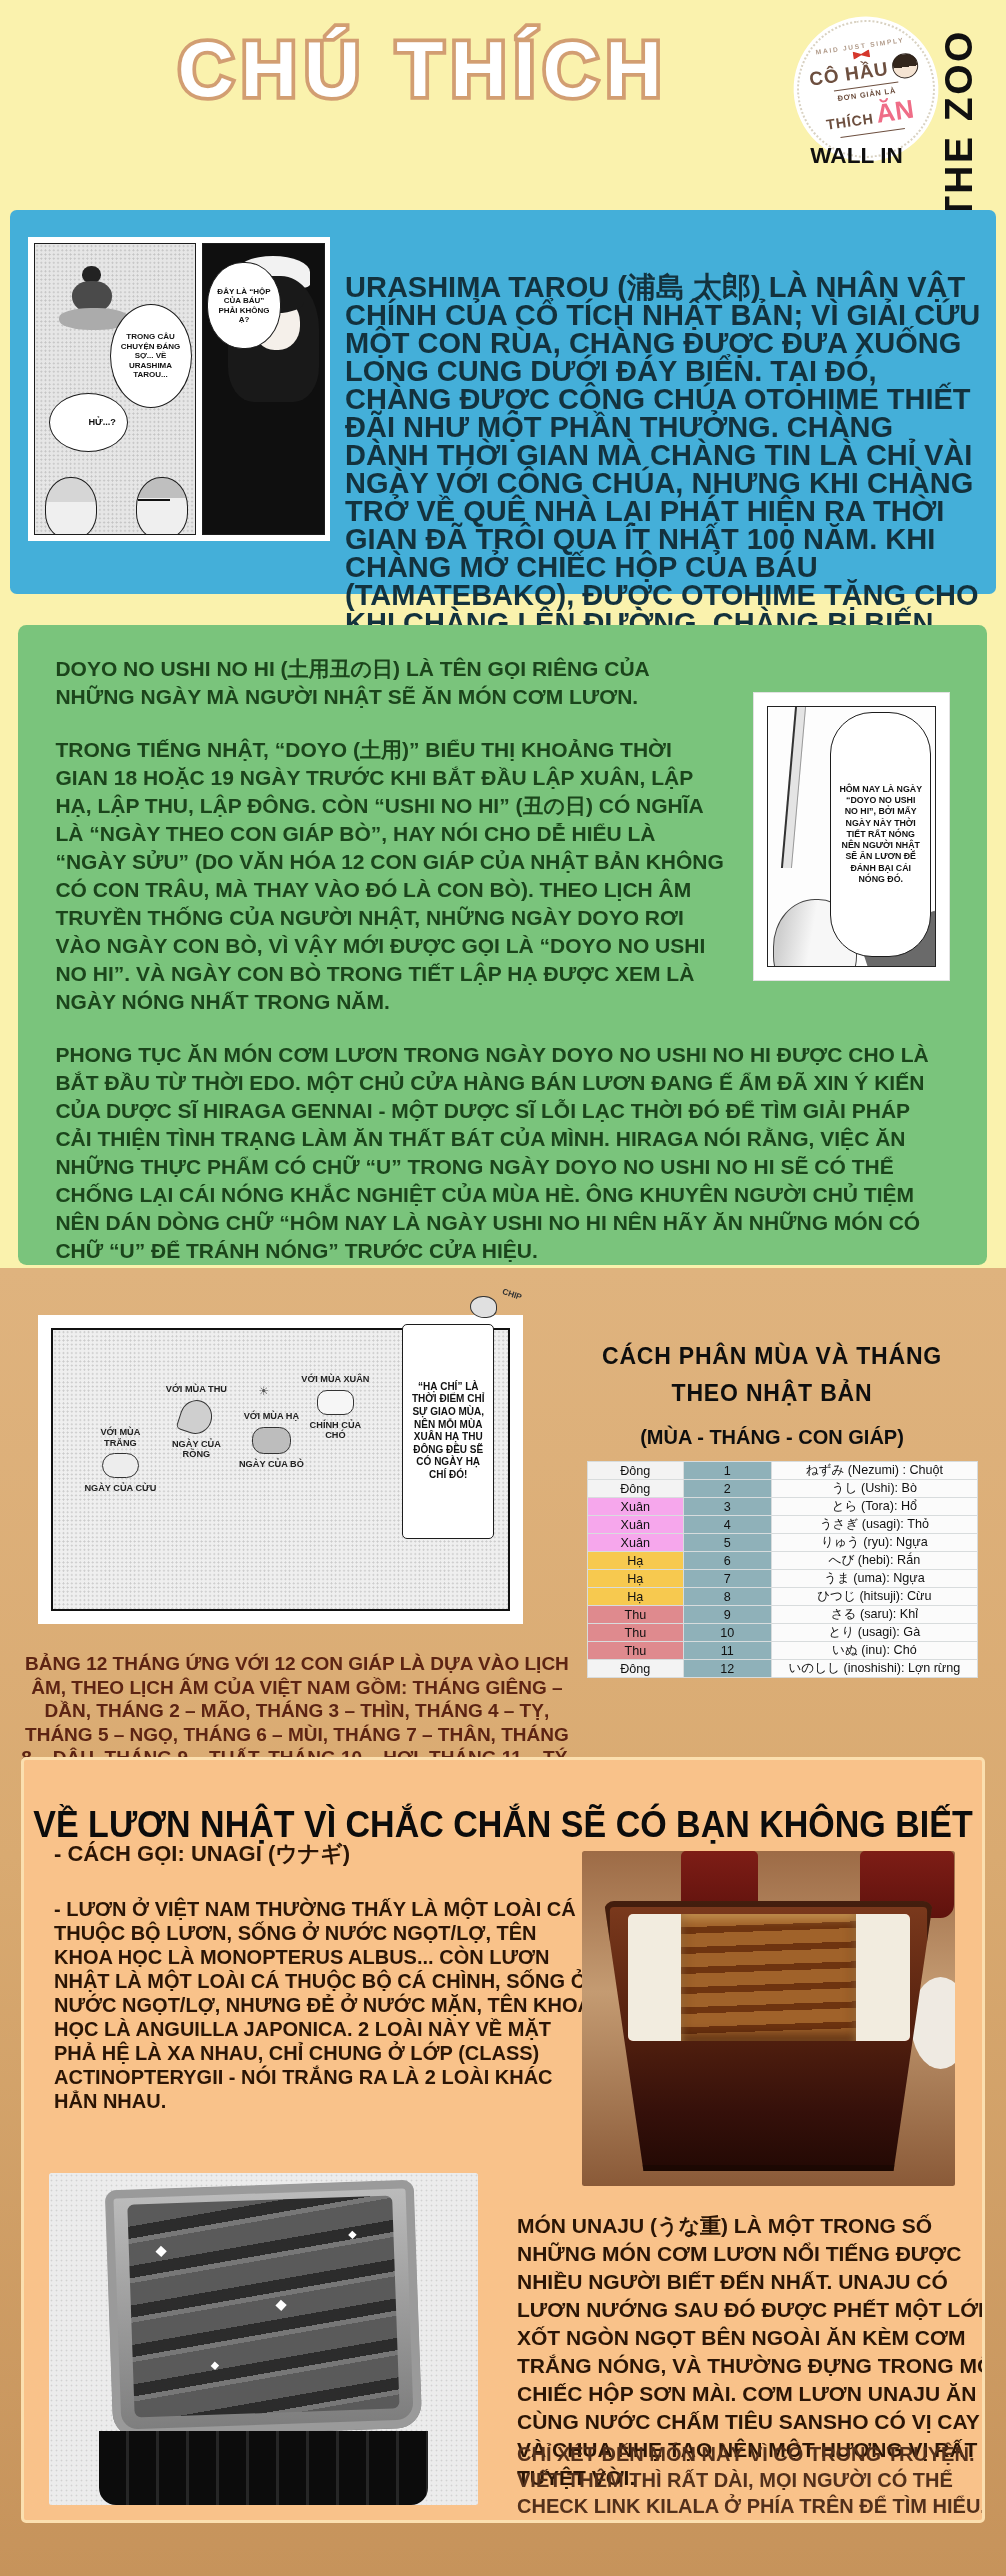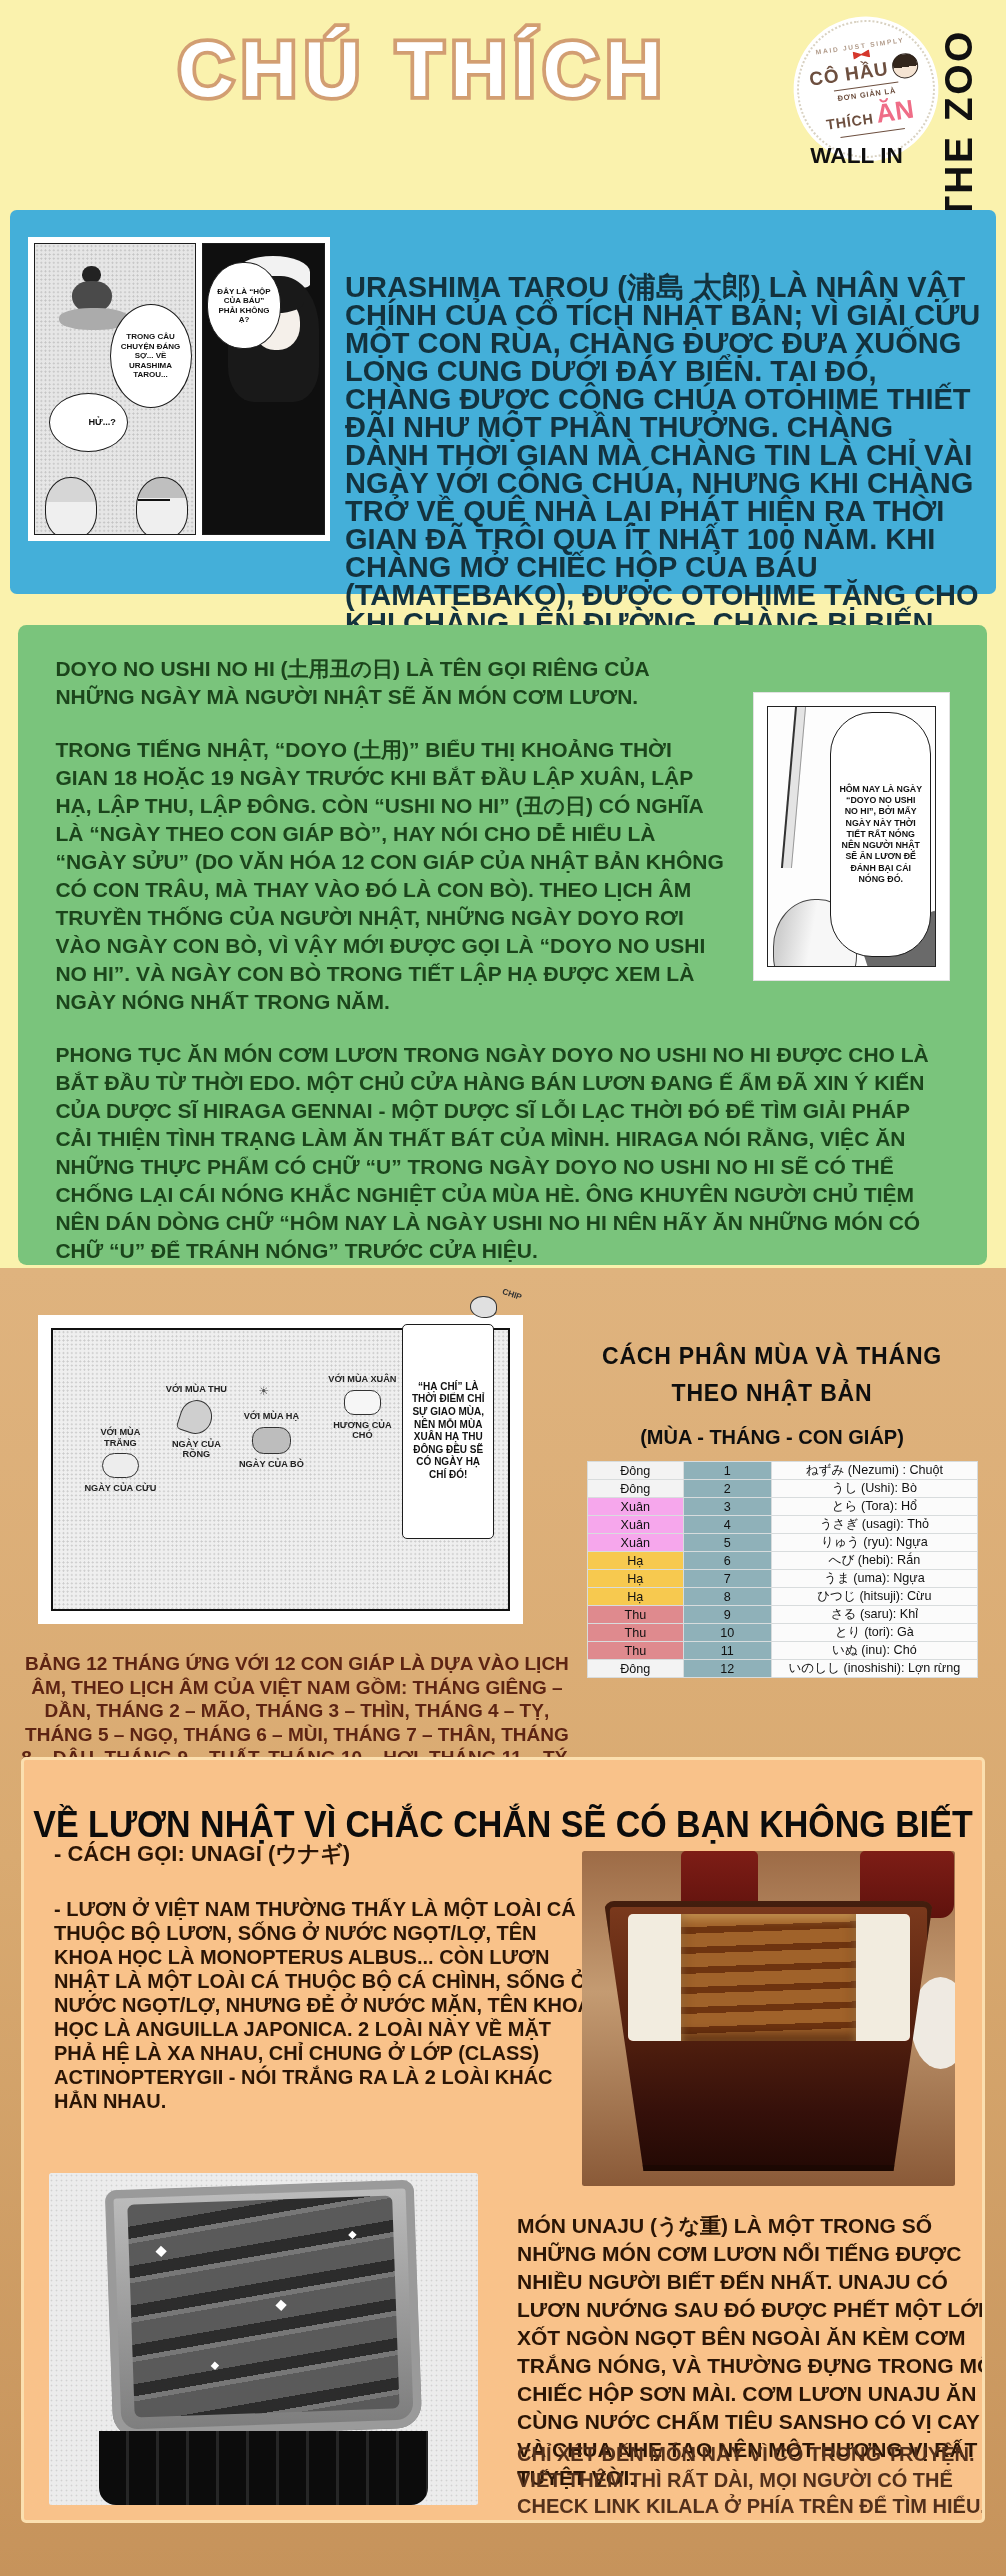--- a/index.html
+++ b/index.html
@@ -231,24 +231,24 @@
       <div class="zp-group" style="left:106px;top:54px;">
         <span>VỚI MÙA THU</span>
         <span class="blob dragon-blob"></span>
         <span>NGÀY CỦA RỒNG</span>
       </div>
       <div class="zp-group" style="left:181px;top:81px;">
         <span>VỚI MÙA HẠ</span>
         <span class="blob ox-blob"></span>
         <span>NGÀY CỦA BÒ</span>
       </div>
-      <div class="zp-group" style="left:272px;top:44px;align-items:center;">
+      <div class="zp-group" style="left:245px;top:44px;align-items:center;">
         <span>VỚI MÙA XUÂN</span>
         <span class="blob dog-blob"></span>
-        <span>HƯƠNG CỦA CHÓ</span>
+        <span>CHÍNH CỦA CHÓ</span>
       </div>
       <div class="bubble zp-bubble">
         <span>“HẠ CHÍ” LÀ THỜI ĐIỂM CHỈ SỰ GIAO MÙA, NÊN MỖI MÙA XUÂN HẠ THU ĐÔNG ĐỀU SẼ CÓ NGÀY HẠ CHÍ ĐÓ!</span>
         <div class="zp-bird"></div>
         <div class="zp-chip">CHIP</div>
       </div>
     </div>
   </figure>
 
   <div class="cal-title">
@@ -300,21 +300,21 @@
           <td class="c3">ひつじ (hitsuji): Cừu</td>
         </tr>
       <tr class="row-thu">
           <td class="c1">Thu</td>
           <td class="c2">9</td>
           <td class="c3">さる (saru): Khỉ</td>
         </tr>
       <tr class="row-thu">
           <td class="c1">Thu</td>
           <td class="c2">10</td>
-          <td class="c3">とり (tori): Gà</td>
+          <td class="c3">とり (usagi): Gà</td>
         </tr>
       <tr class="row-thu">
           <td class="c1">Thu</td>
           <td class="c2">11</td>
           <td class="c3">いぬ (inu): Chó</td>
         </tr>
       <tr class="row-dong">
           <td class="c1">Đông</td>
           <td class="c2">12</td>
           <td class="c3">いのしし (inoshishi): Lợn rừng</td>

